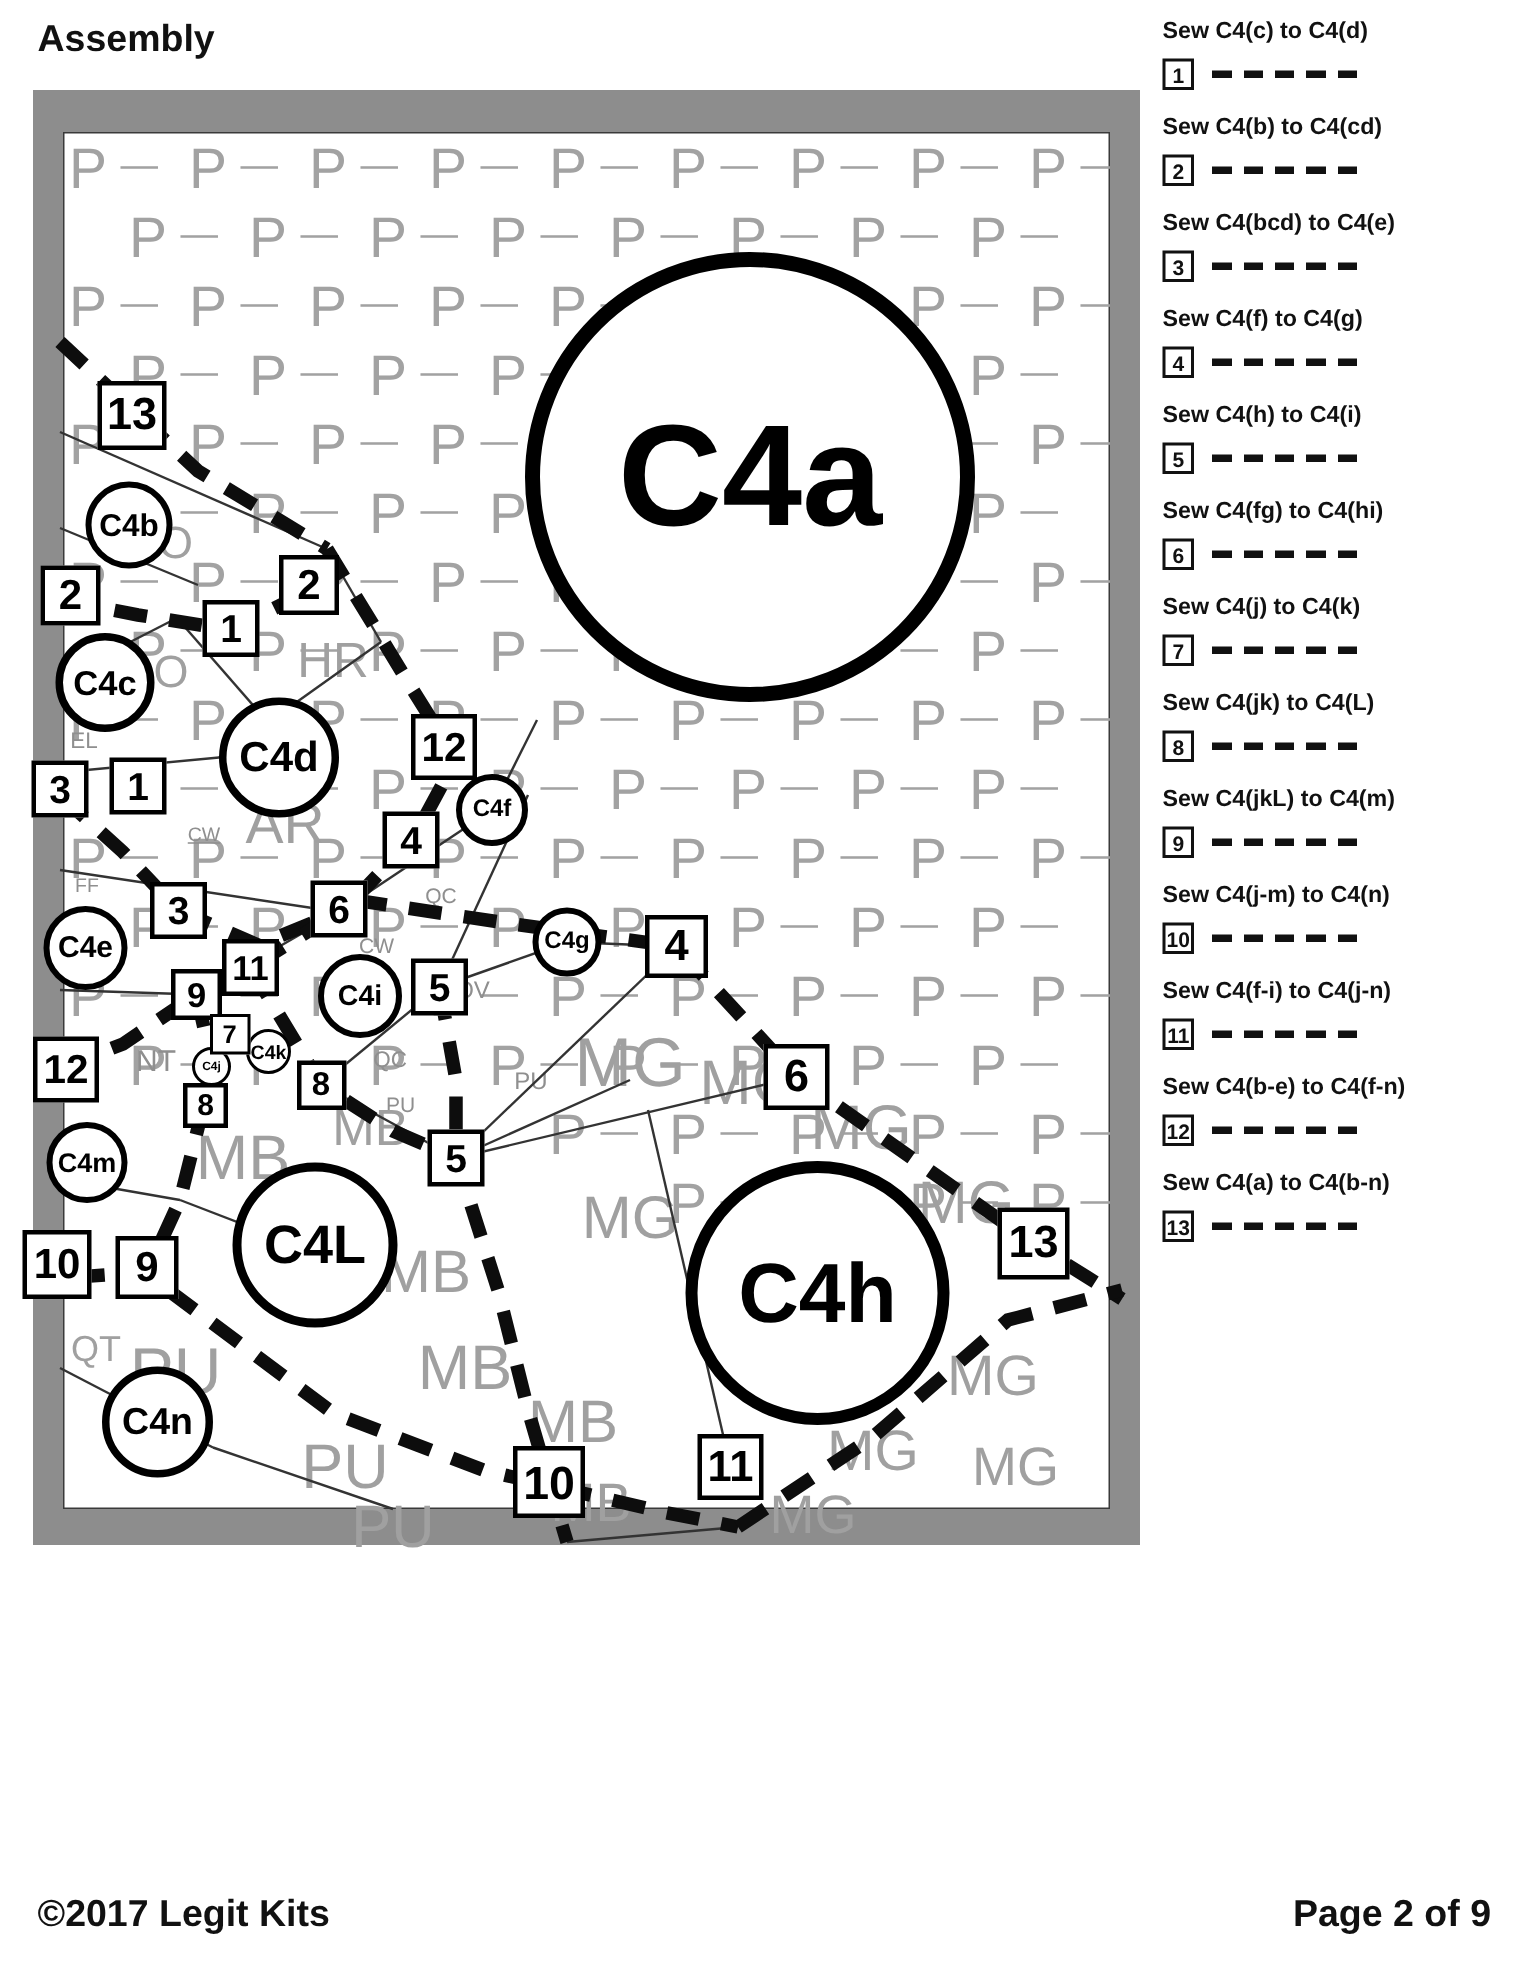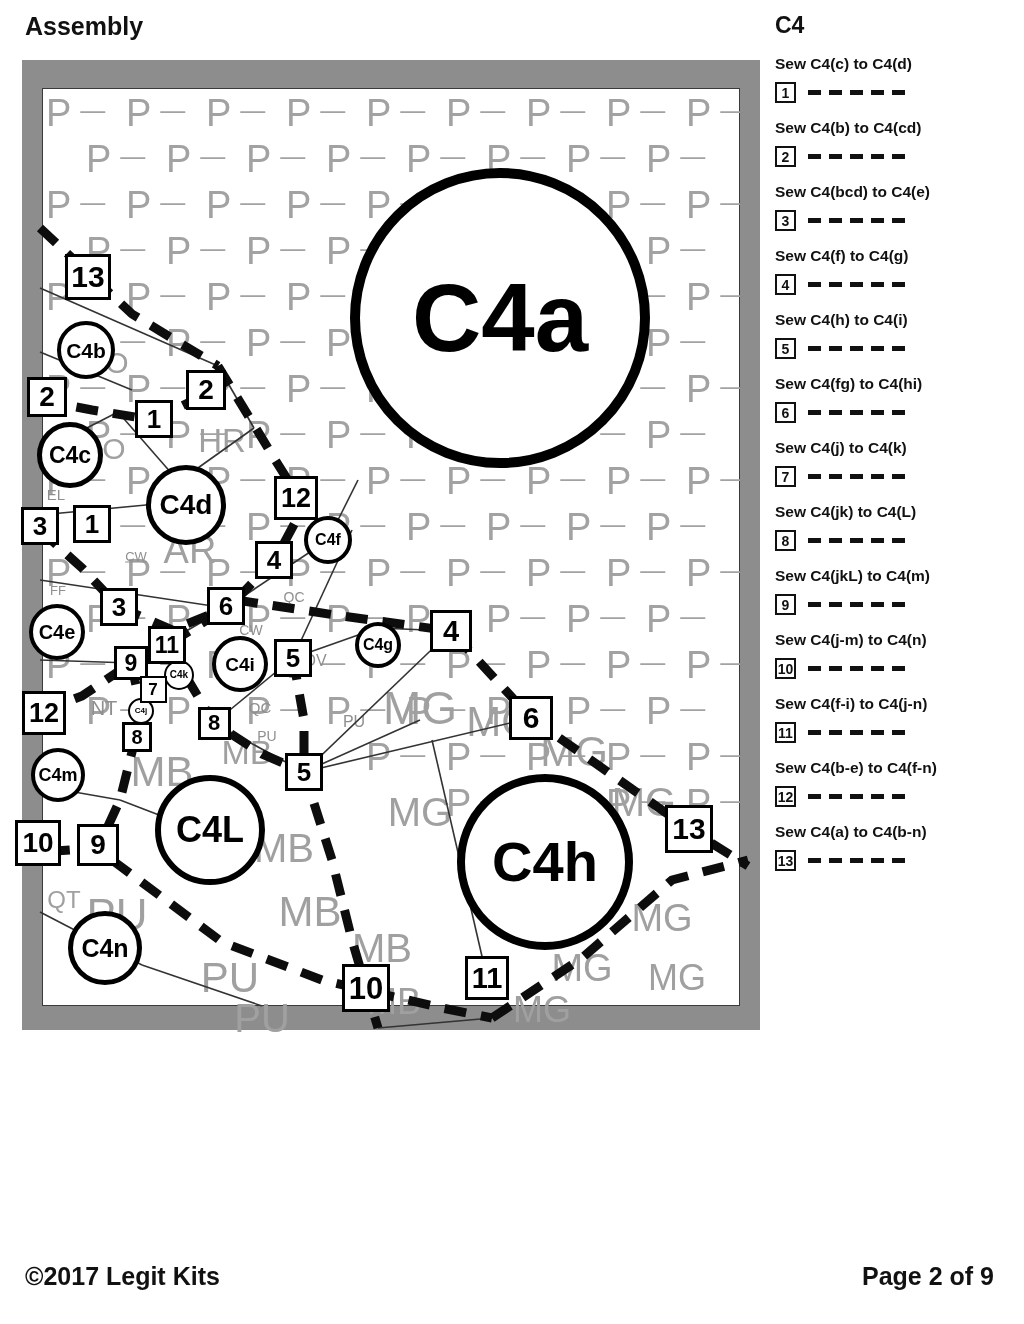--- a/index.html
+++ b/index.html
@@ -46,21 +46,20 @@
     position:absolute; background:#fff; border:3px solid #000;
     display:flex; align-items:center; justify-content:center; font-weight:bold; color:#000; line-height:1;
   }
 </style>
 </head>
 <body>
 
 <div class="page-title">Assembly</div>
 
 <div class="assembly">
-  <div class="assembly-section">C4</div>
   <div>
       <div class="step">
         <div class="step-text">Sew C4(c) to C4(d)</div>
         <div class="step-ind">
           <div class="step-num">1</div>
           <div class="step-dash"></div>
         </div>
       </div>
       <div class="step">
         <div class="step-text">Sew C4(b) to C4(cd)</div>
@@ -361,24 +360,24 @@
     </g>
   </svg>
 
   <div>
       <div class="circle" style="left: 328px; top: 108px; width: 300px; height: 300px; border-width: 10px; font-size: 96px;">C4a</div>
       <div class="circle" style="left: 35px; top: 261px; width: 58px; height: 58px; border-width: 4px; font-size: 21px;">C4b</div>
       <div class="circle" style="left: 15px; top: 362px; width: 66px; height: 66px; border-width: 5px; font-size: 23px;">C4c</div>
       <div class="circle" style="left: 124px; top: 405px; width: 80px; height: 80px; border-width: 5px; font-size: 28px;">C4d</div>
       <div class="circle" style="left: 7px; top: 544px; width: 56px; height: 56px; border-width: 4px; font-size: 20px;">C4e</div>
       <div class="circle" style="left: 282px; top: 456px; width: 48px; height: 48px; border-width: 4px; font-size: 16px;">C4f</div>
-      <div class="circle" style="left: 333px; top: 562px; width: 46px; height: 46px; border-width: 4px; font-size: 16px;">C4g</div>
+      <div class="circle" style="left: 333px; top: 545px; width: 46px; height: 46px; border-width: 4px; font-size: 16px;">C4g</div>
       <div class="circle" style="left: 190px; top: 576px; width: 56px; height: 56px; border-width: 4px; font-size: 19px;">C4i</div>
       <div class="circle" style="left: 106px; top: 638px; width: 26px; height: 26px; border-width: 2px; font-size: 8px;">C4j</div>
-      <div class="circle" style="left: 142px; top: 600px; width: 30px; height: 30px; border-width: 2px; font-size: 10px;">C4k</div>
+      <div class="circle" style="left: 142px; top: 626px; width: 30px; height: 30px; border-width: 2px; font-size: 13px;">C4k</div>
       <div class="circle" style="left: 133px; top: 715px; width: 110px; height: 110px; border-width: 6px; font-size: 36px;">C4L</div>
       <div class="circle" style="left: 9px; top: 688px; width: 54px; height: 54px; border-width: 4px; font-size: 18px;">C4m</div>
       <div class="circle" style="left: 46px; top: 851px; width: 74px; height: 74px; border-width: 5px; font-size: 25px;">C4n</div>
       <div class="circle" style="left: 435px; top: 714px; width: 176px; height: 176px; border-width: 8px; font-size: 56px;">C4h</div>
     </div>
   <div>
       <div class="nbox" style="left: 43px; top: 194px; width: 46px; height: 46px; font-size: 30px;">13</div>
       <div class="nbox" style="left: 5px; top: 317px; width: 40px; height: 40px; font-size: 28px;">2</div>
       <div class="nbox" style="left: 164px; top: 310px; width: 40px; height: 40px; font-size: 28px;">2</div>
       <div class="nbox" style="left: 113px; top: 340px; width: 38px; height: 38px; font-size: 26px;">1</div>

